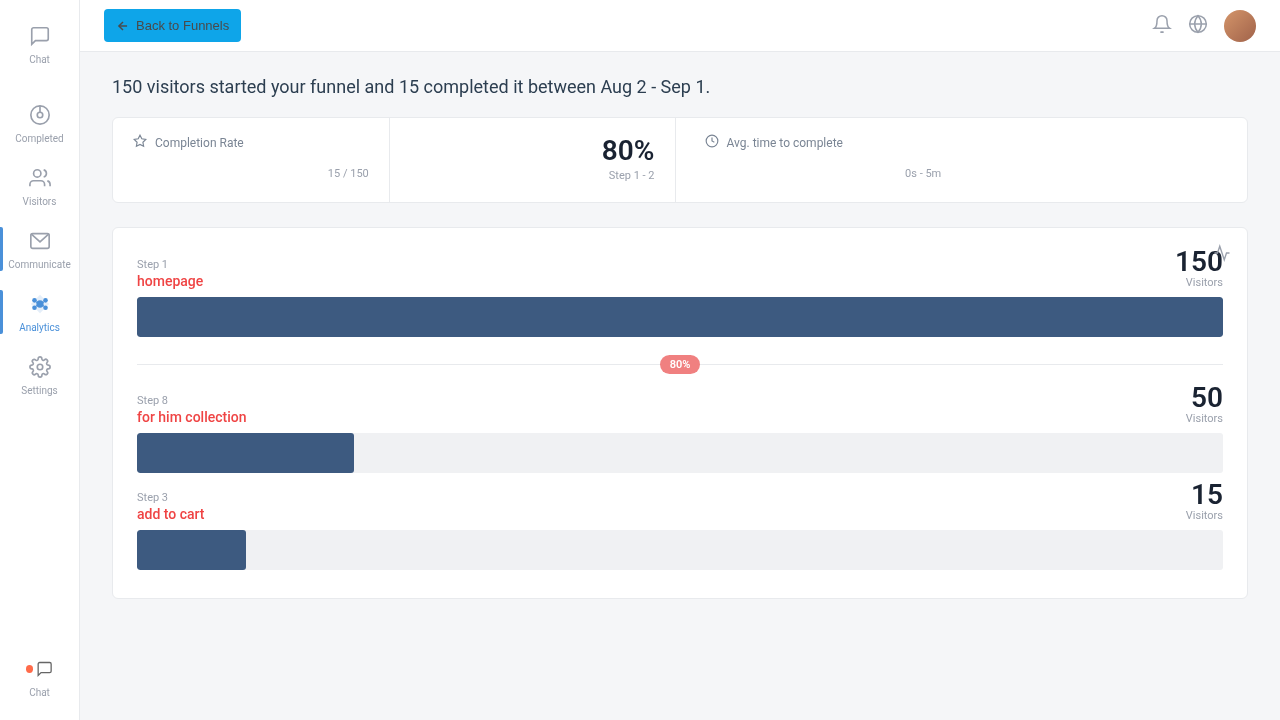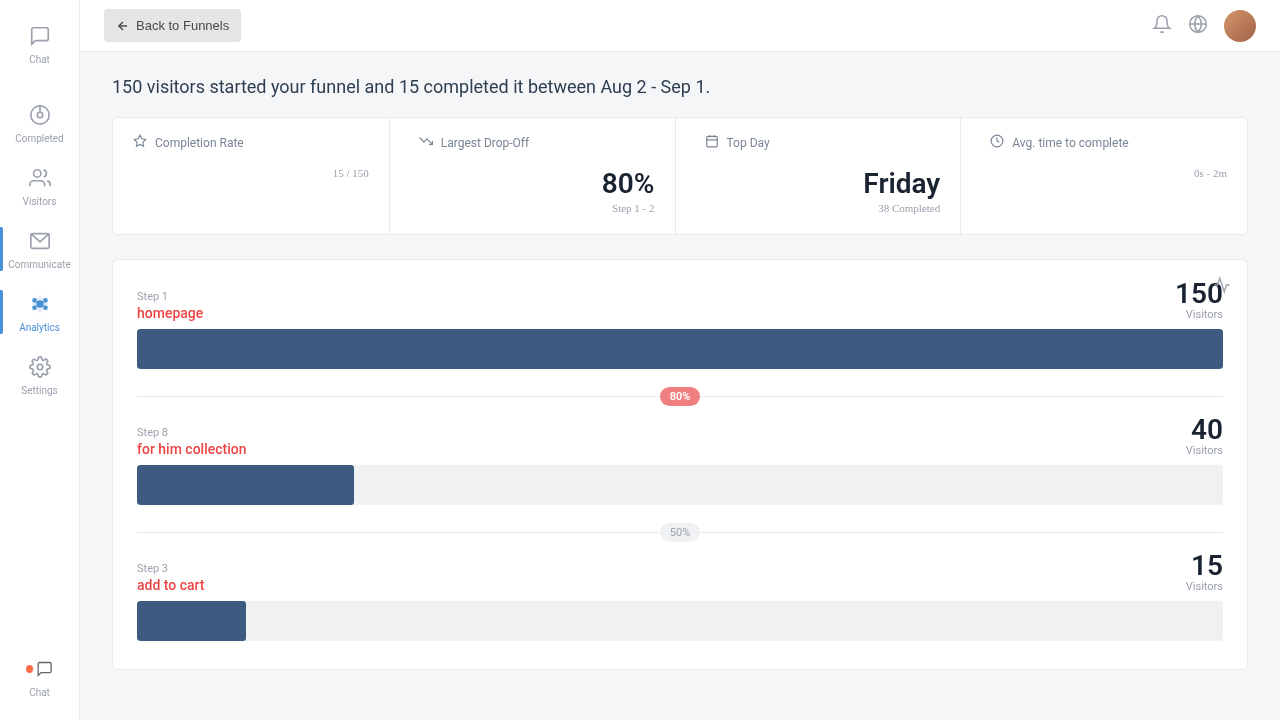--- a/index.html
+++ b/index.html
@@ -73,21 +73,21 @@
       padding: 10px 24px;
       display: flex;
       align-items: center;
       justify-content: space-between;
       height: 52px;
     }
     .back-btn {
       display: flex;
       align-items: center;
       gap: 6px;
-      background: #e5e5e5;
+      background: #0ea5e9;
       border: none;
       border-radius: 4px;
       padding: 9px 12px;
       cursor: pointer;
       font-size: 13px;
       color: #4a4a4a;
     }
     .topbar-right {
       display: flex;
       align-items: center;
@@ -144,21 +144,20 @@
       color: #1a2332;
       display: block;
       text-align: right;
     }
     .stat-card-sub {
       font-size: 11px;
       color: #9aa0ac;
       text-align: right;
       display: block;
       margin-top: 2px;
-      font-family: Liberation Serif, serif;
     }
 
     
     .funnel-section {
       background: #fff;
       border: 1px solid #e8eaed;
       border-radius: 6px;
       padding: 20px 24px;
       position: relative;
     }
@@ -381,60 +380,36 @@
             <svg width="14" height="14" viewBox="0 0 24 24" fill="none" stroke="currentColor" stroke-width="2">
               <polygon points="12 2 15.09 8.26 22 9.27 17 14.14 18.18 21.02 12 17.77 5.82 21.02 7 14.14 2 9.27 8.91 8.26 12 2"></polygon>
             </svg>
           </span>
           <span>Completion Rate</span>
         </div>
         <span class="stat-card-sub">15 / 150</span>
       </div>
 
       <div class="stat-card">
-        <div class="stat-card-header">
-          <span>
-            <svg width="14" height="14" viewBox="0 0 24 24" fill="none" stroke="currentColor" stroke-width="2">
-              <polyline points="23 18 13.5 8.5 8.5 13.5 1 6"></polyline>
-              <polyline points="17 18 23 18 23 12"></polyline>
-            </svg>
-          </span>
-          <span>Largest Drop-Off</span>
-        </div>
         <span class="stat-card-value">80%</span>
         <span class="stat-card-sub">Step 1 - 2</span>
       </div>
 
-      <div class="stat-card">
-        <div class="stat-card-header">
-          <span>
-            <svg width="14" height="14" viewBox="0 0 24 24" fill="none" stroke="currentColor" stroke-width="2">
-              <rect x="3" y="4" width="18" height="18" rx="2" ry="2"></rect>
-              <line x1="16" y1="2" x2="16" y2="6"></line>
-              <line x1="8" y1="2" x2="8" y2="6"></line>
-              <line x1="3" y1="10" x2="21" y2="10"></line>
-            </svg>
-          </span>
-          <span>Top Day</span>
-        </div>
-        <span class="stat-card-value">Friday</span>
-        <span class="stat-card-sub">38 Completed</span>
-      </div>
 
       <div class="stat-card">
         <div class="stat-card-header">
           <span>
             <svg width="14" height="14" viewBox="0 0 24 24" fill="none" stroke="currentColor" stroke-width="2">
               <circle cx="12" cy="12" r="10"></circle>
               <polyline points="12 6 12 12 16 14"></polyline>
             </svg>
           </span>
           <span>Avg. time to complete</span>
         </div>
-        <span class="stat-card-sub">0s - 2m</span>
+        <span class="stat-card-sub">0s - 5m</span>
       </div>
 
     </div>
 
     <div class="funnel-section">
 
       <div class="funnel-toolbar" style="cursor:pointer; color:#9aa0ac">
         <svg width="18" height="18" viewBox="0 0 24 24" fill="none" stroke="currentColor" stroke-width="1.8">
           <polyline points="22 12 18 12 15 21 9 3 6 12 2 12"></polyline>
         </svg>
@@ -461,33 +436,29 @@
         <span class="drop-badge">80%</span>
       </div>
 
       <div class="step-row">
         <div class="step-header">
           <div>
             <div class="step-label">Step 8</div>
             <div class="step-name">for him collection</div>
           </div>
           <div style="text-align:right">
-            <div class="step-visitors-count">40</div>
+            <div class="step-visitors-count">50</div>
             <div class="step-visitors-label">Visitors</div>
           </div>
         </div>
         <div class="bar-container">
           <div class="bar-fill" style="width:20%"></div>
         </div>
       </div>
 
-      <div class="drop-zone">
-        <div class="drop-line"></div>
-        <span class="drop-badge-neutral">50%</span>
-      </div>
 
       <div class="step-row">
         <div class="step-header">
           <div>
             <div class="step-label">Step 3</div>
             <div class="step-name">add to cart</div>
           </div>
           <div style="text-align:right">
             <div class="step-visitors-count">15</div>
             <div class="step-visitors-label">Visitors</div>

